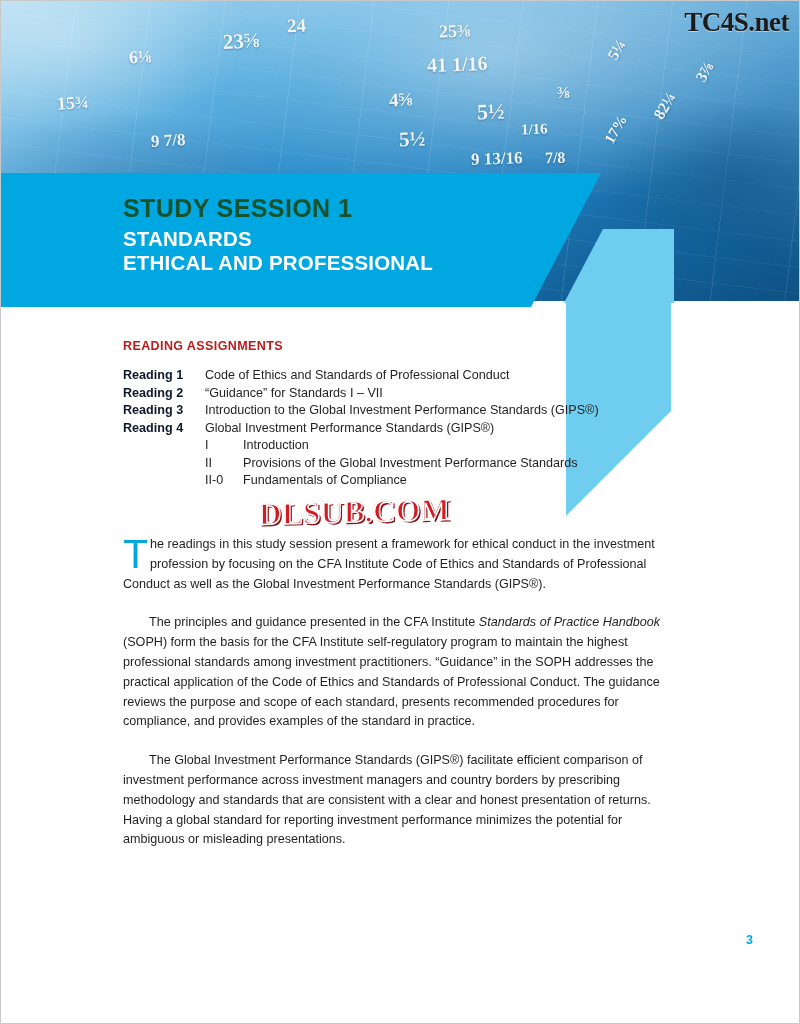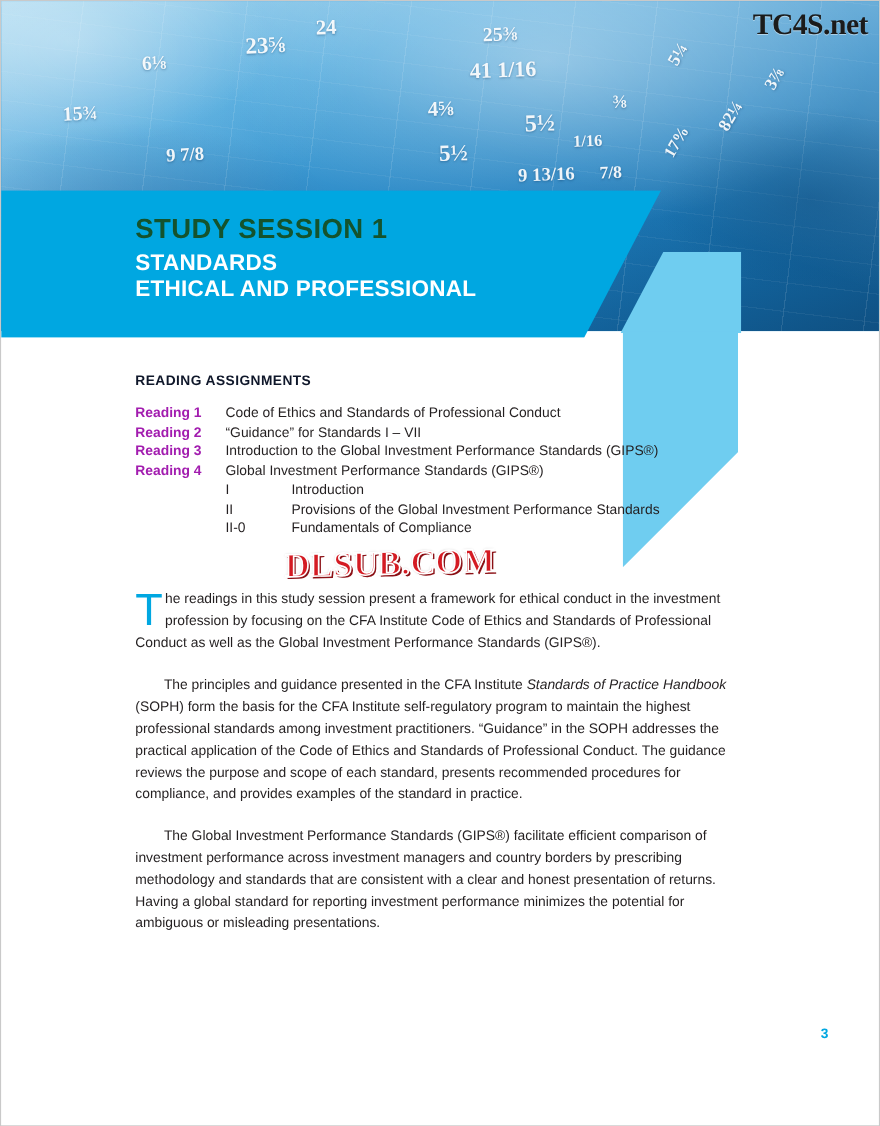--- a/index.html
+++ b/index.html
@@ -137,54 +137,54 @@
   }
 
   
   .content {
     position: absolute;
     left: 122px;
     top: 338px;
     width: 556px;
   }
   .ra-heading {
-    color: #0f172a;
+    color: #b91c1c;
     font-size: 12.5px;
     font-weight: bold;
     letter-spacing: .4px;
     margin: 0 0 14px 0;
   }
   .reading-list {
     font-size: 12.6px;
     color: #231f20;
     line-height: 17.5px;
   }
   .reading-row {
     display: flex;
     align-items: flex-start;
     margin-bottom: 0px;
   }
   .reading-label {
-    color: #a21caf;
+    color: #0f172a;
     font-weight: bold;
     width: 82px;
     flex: 0 0 82px;
   }
   .reading-title {
     flex: 1;
   }
   .sub-row {
     display: flex;
     margin-left: 82px;
   }
   .sub-num {
     width: 38px;
     flex: 0 0 38px;
   }
-  .sub-text { flex: 1; margin-left: 22px; }
+  .sub-text { flex: 1; }
 
   
   .body-copy {
     position: absolute;
     left: 122px;
     top: 534px;
     width: 556px;
     font-size: 12.6px;
     line-height: 19.8px;
     color: #231f20;

